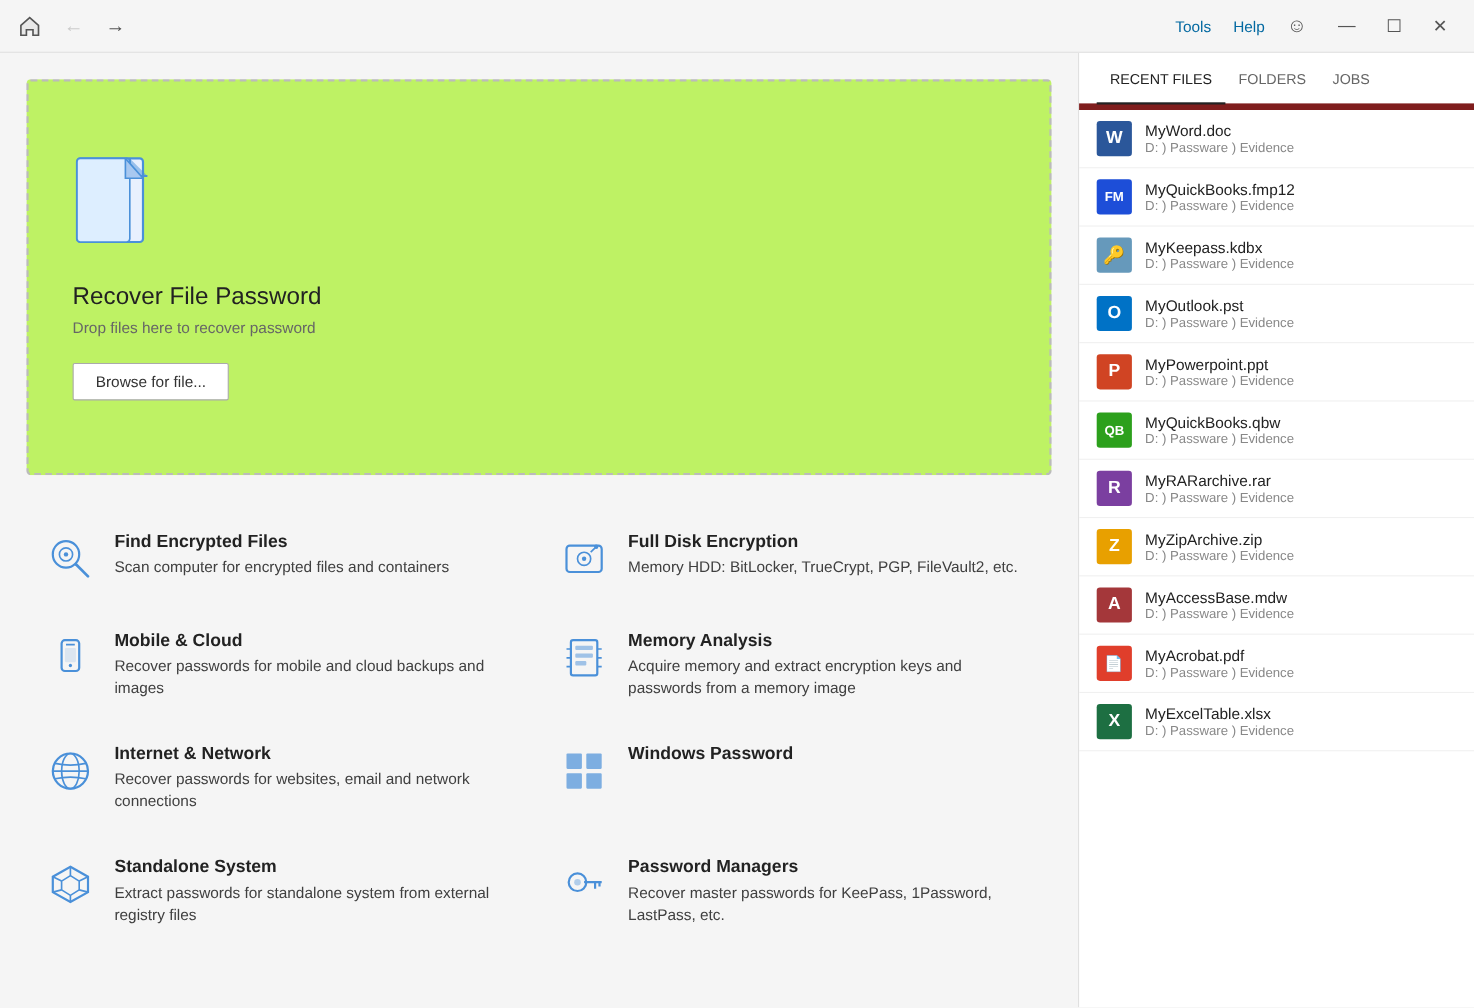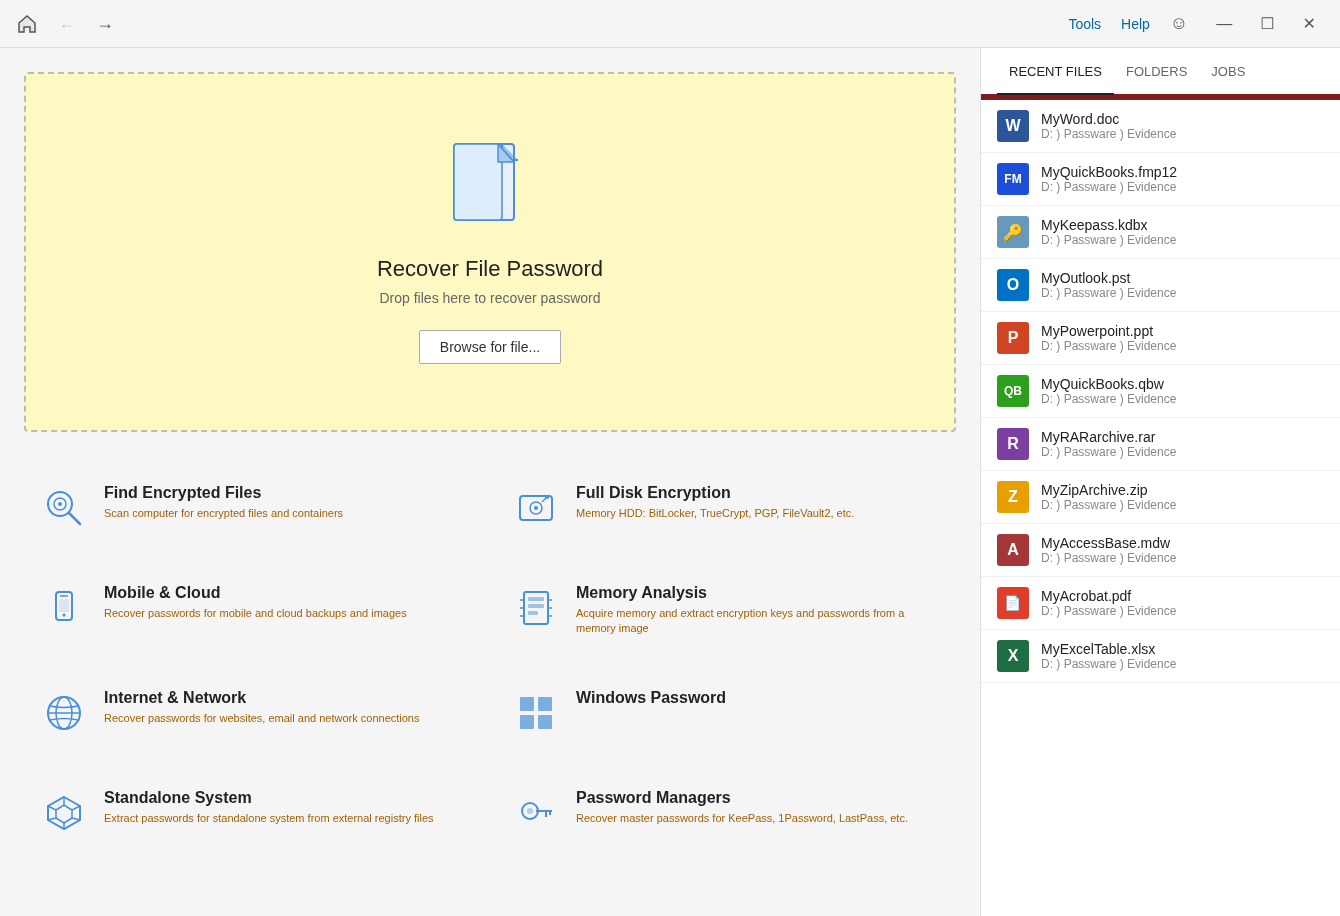--- a/index.html
+++ b/index.html
@@ -22,40 +22,40 @@
 
     
     .main-layout { display: flex; flex: 1; overflow: hidden; }
 
     
     .left-panel { flex: 1; padding: 24px; overflow-y: auto; }
 
     
     .drop-zone {
       border: 2px dashed #bbb; border-radius: 4px;
-      display: flex; flex-direction: column; align-items: center; justify-content: center;
-      padding: 40px; margin-bottom: 32px; min-height: 360px; background: #fef9c3;
+      display: flex; flex-direction: column; align-items: flex-start; justify-content: center;
+      padding: 40px; margin-bottom: 32px; min-height: 360px; background: #bef264;
     }
     .file-icon { margin-bottom: 20px; }
     .drop-zone h2 { font-size: 22px; font-weight: 400; color: #222; margin-bottom: 8px; }
     .drop-zone p { font-size: 14px; color: #666; margin-bottom: 24px; }
     .browse-btn {
       border: 1px solid #aaa; background: #fff; padding: 8px 20px;
       font-size: 14px; cursor: pointer; color: #333; border-radius: 2px;
     }
 
     
-    .feature-grid { display: grid; grid-template-columns: 1fr 1fr; gap: 12px; }
+    .feature-grid { display: grid; grid-template-columns: 1fr 1fr; gap: 2px; }
     .feature-item {
       display: flex; align-items: flex-start; gap: 16px; padding: 20px 16px;
       cursor: pointer; border-radius: 2px;
     }
     .feature-icon { flex-shrink: 0; width: 48px; height: 48px; display: flex; align-items: center; justify-content: center; }
     .feature-text h3 { font-size: 16px; font-weight: 600; color: #222; margin-bottom: 4px; }
-    .feature-text p { font-size: 11px; color: #a16207; line-height: 1.4; }
+    .feature-text p { font-size: 14px; color: #404040; line-height: 1.4; }
 
     
     .right-panel { width: 360px; background: #fff; border-left: 1px solid #e0e0e0; display: flex; flex-direction: column; }
     .panel-tabs { display: flex; border-bottom: 6px solid #7f1d1d; padding: 0 16px; }
     .panel-tab {
       padding: 16px 12px 14px; font-size: 13px; font-weight: 500; cursor: pointer;
       border: none; background: none; color: #666; border-bottom: 2px solid transparent; margin-bottom: -1px;
     }
     .panel-tab.active { color: #222; border-bottom: 2px solid #222; }
     .recent-list { flex: 1; overflow-y: auto; }

